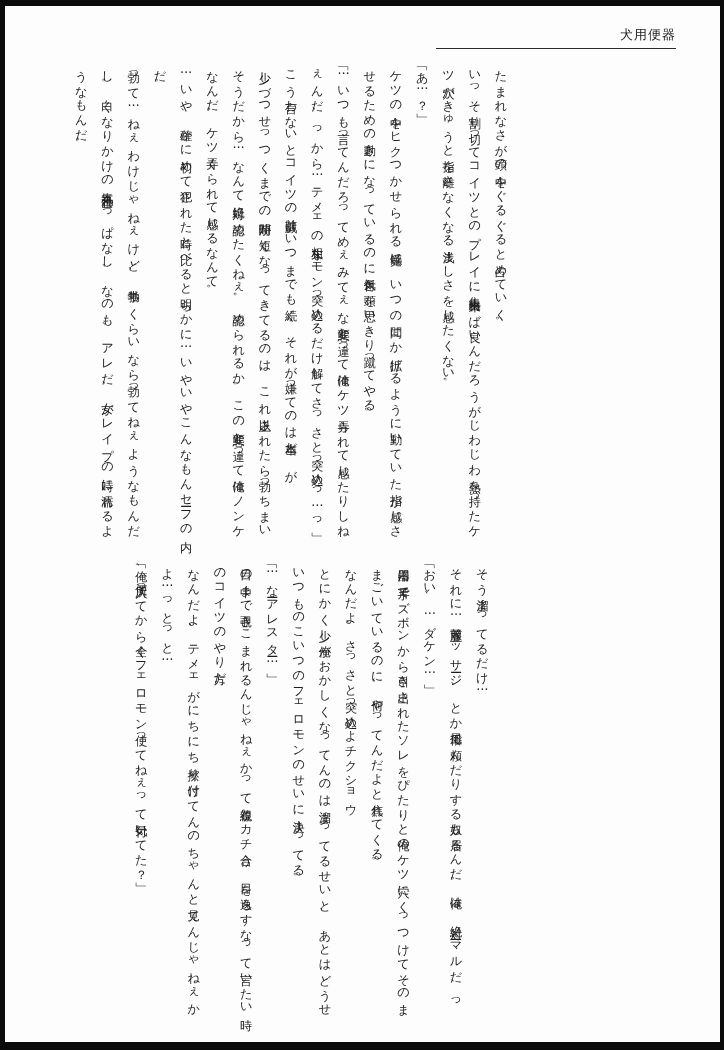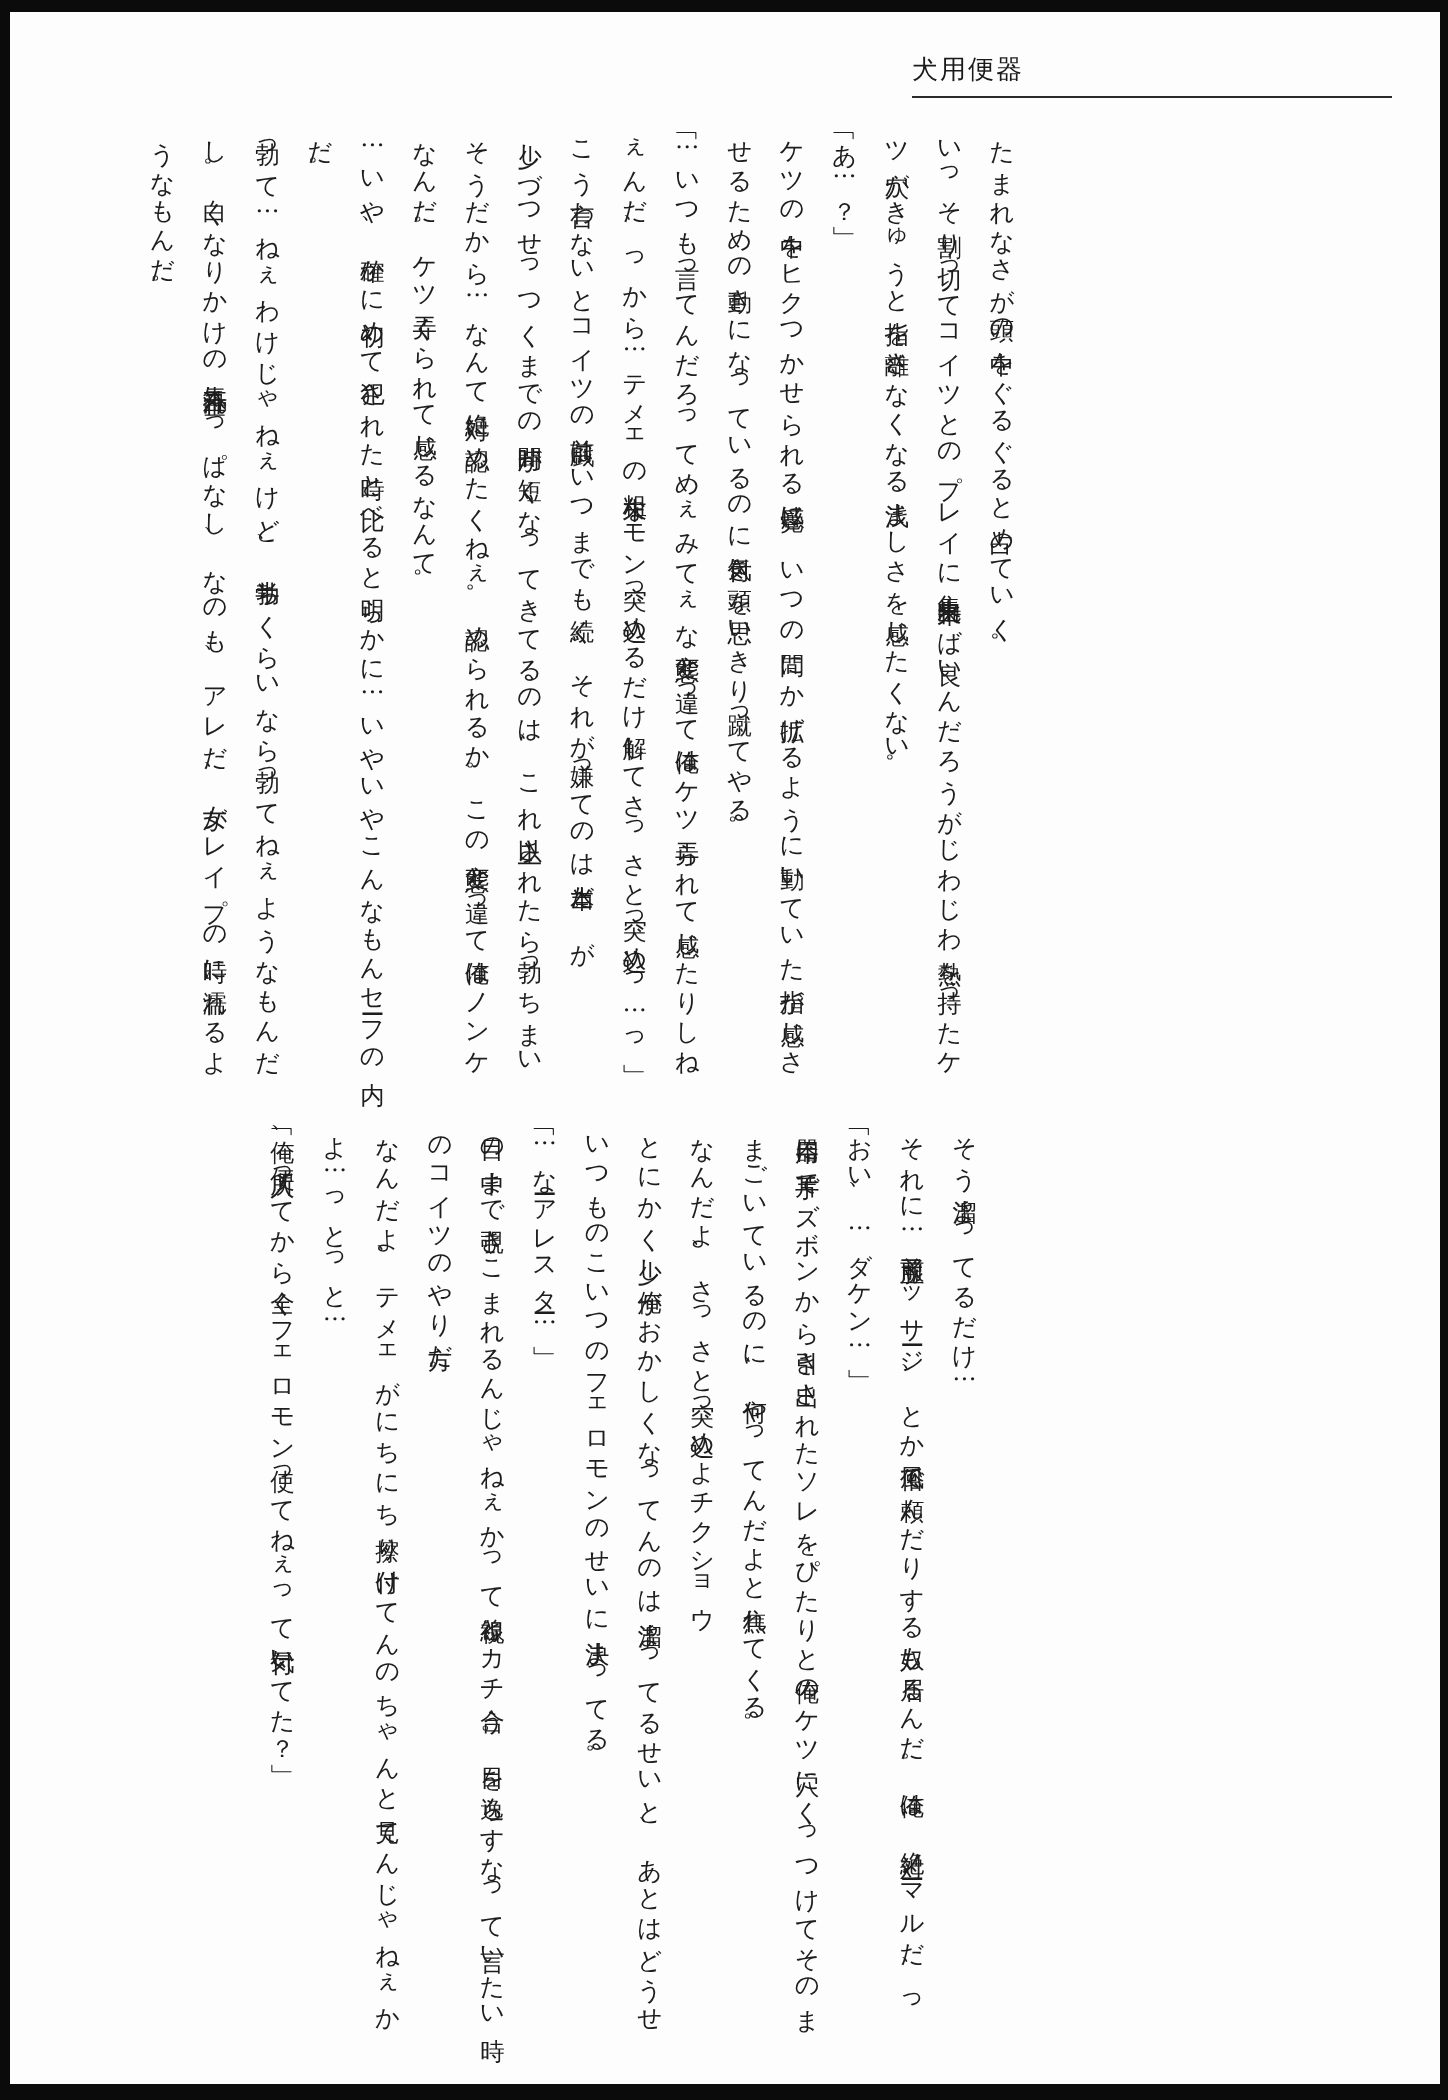--- a/index.html
+++ b/index.html
@@ -43,23 +43,23 @@
     right: 0; top: 0;
     width: 4px;
     height: 1050px;
     background: #0b0b0b;
   }
 
   
   .header {
     position: absolute;
     top: 26px;
-    right: 28px;
+    right: 48px;
     width: 240px;
-    text-align: left;
+    text-align: right;
   }
   .header-title {
     font-size: 13px;
     letter-spacing: 1px;
     color: #1a1a1a;
     padding-bottom: 4px;
     display: block;
     font-family: "DejaVu Serif", "Liberation Serif", serif;
   }
   .header-rule {

